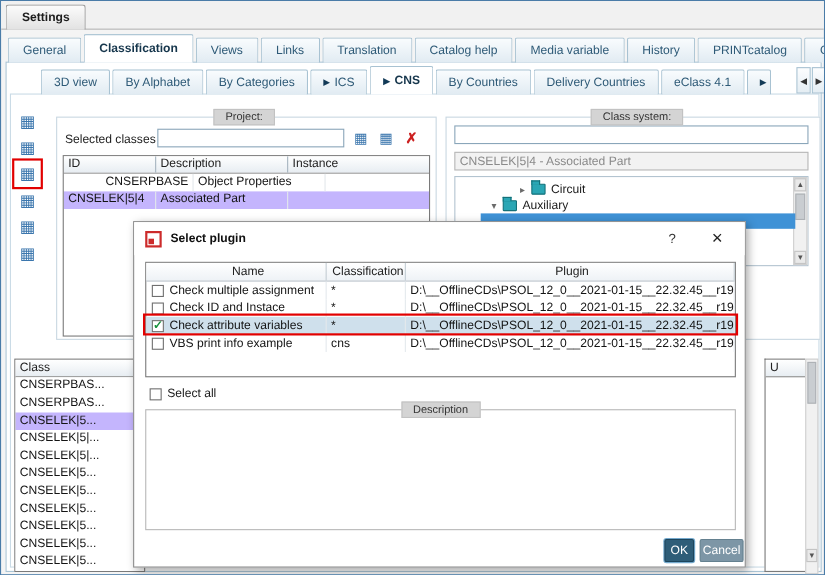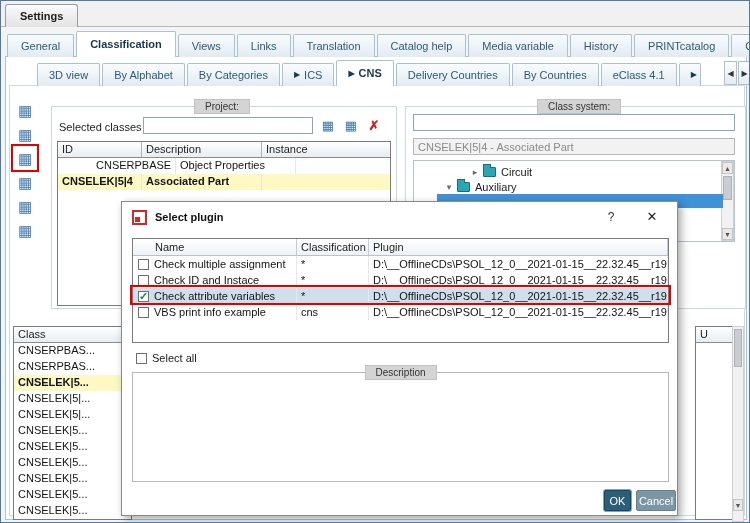--- a/index.html
+++ b/index.html
@@ -46,21 +46,21 @@
   .tinput{position:absolute;border:1px solid #8aa6ba;background:#fff;font-size:11px;padding:0 3px;height:17px;}
   .dis-box{position:absolute;border:1px solid #b7b7b7;background:#f2f2f2;color:#8a8a8a;font-size:11px;
     height:17px;line-height:16px;padding:0 4px;overflow:hidden;white-space:nowrap;}
 
   
   .gtable{position:absolute;border:1px solid #7a7a7a;background:#fff;overflow:hidden;}
   .thead{display:flex;height:16px;background:linear-gradient(#ffffff,#e7edf2);border-bottom:1px solid #8c8c8c;}
   .thead .tc{font-size:11px;color:#222;padding:0 4px;line-height:15px;border-right:1px solid #a6b4bf;overflow:hidden;white-space:nowrap;}
   .trow{display:flex;height:16px;background:#fff;}
   .trow .tc{font-size:11px;color:#141414;padding:0 4px;line-height:15px;border-right:1px solid #e3e8ec;overflow:hidden;white-space:nowrap;}
-  .trow.sel{background:#fef9c3;font-weight:bold;}
+  .trow.sel{background:#c4b5fd;}
 
   
   .treebox{position:absolute;border:1px solid #b3c4d0;background:#fff;}
   .titem{position:absolute;display:flex;align-items:center;font-size:11px;color:#1a1a1a;height:15px;}
   .texp{color:#6b6b6b;font-size:9px;width:12px;text-align:center;}
   .folder{width:13px;height:10px;background:#2aa6b4;border:1px solid #137079;border-radius:1px;position:relative;display:inline-block;margin:0 5px 0 2px;}
   .folder::before{content:"";position:absolute;left:-1px;top:-4px;width:6px;height:3px;background:#2aa6b4;border:1px solid #137079;border-bottom:none;}
   .tree-sel-bar{position:absolute;background:#3f92d6;z-index:1;}
 
   
@@ -74,21 +74,21 @@
     border:1px solid #8a8a8a;box-shadow:3px 3px 8px rgba(0,0,0,.35);z-index:10;}
   .dlg-title{position:absolute;left:0;top:0;width:100%;height:30px;background:#fff;}
   .dlg-icon{position:absolute;left:10px;top:8px;width:15px;height:15px;border:2px solid #cc2b2b;background:#fff;}
   .dlg-icon::after{content:"";position:absolute;left:1px;bottom:1px;width:5px;height:5px;background:#cc2b2b;}
   .dlg-title-text{position:absolute;left:33px;top:0;line-height:30px;font-size:11px;font-weight:bold;color:#101010;}
   .dlg-help{position:absolute;right:58px;top:7px;width:16px;height:16px;text-align:center;line-height:16px;font-size:12px;color:#333;}
   .dlg-close{position:absolute;right:16px;top:6px;width:18px;height:18px;text-align:center;line-height:18px;font-size:13px;color:#222;}
 
   .ptable{position:absolute;left:10px;top:36px;width:537px;height:105px;border:1px solid #7a7a7a;background:#fff;}
   .phead{display:flex;height:17px;background:linear-gradient(#ffffff,#eef2f6);border-bottom:1px solid #b9c2ca;}
-  .phead .pc{font-size:11px;color:#222;line-height:16px;border-right:1px solid #c3ccd3;overflow:hidden;white-space:nowrap;}
+  .phead .pc{font-size:11px;color:#222;line-height:16px;border-right:1px solid #c3ccd3;overflow:hidden;white-space:nowrap;text-align:center;}
   .prow{display:flex;height:16px;position:relative;}
   .prow .pc{font-size:11px;color:#141414;line-height:15px;border-right:1px solid #e4e9ed;overflow:hidden;white-space:nowrap;display:flex;align-items:center;}
   .pc.name{width:164px;padding-left:5px;}
   .phead .pc.name{padding-left:22px;}
   .pc.cls{width:72px;padding-left:4px;}
   .pc.plug{flex:1;padding-left:4px;}
   .prow.sel{background:#cfe0ec;}
 
   .cb{width:11px;height:11px;border:1px solid #6f6f6f;background:#fff;display:inline-block;position:relative;margin-right:5px;flex:none;}
   .cb.checked::after{content:"✓";position:absolute;left:0;top:-3px;font-size:11px;font-weight:bold;color:#17903c;}
@@ -161,24 +161,24 @@
       </div>
     <div class="tab">
         <span class="tarrow">▶</span>
         <span>ICS</span>
       </div>
     <div class="tab active">
         <span class="tarrow">▶</span>
         <span>CNS</span>
       </div>
     <div class="tab">
+        <span>By Countries</span>
+      </div>
+    <div class="tab">
         <span>Delivery Countries</span>
-      </div>
-    <div class="tab">
-        <span>By Countries</span>
       </div>
     <div class="tab">
         <span>eClass 4.1</span>
       </div>
     <div class="tab cut">
         <span class="tarrow">▶</span>
       </div>
   </div>
   <div class="tnav left">
       <span>◀</span>

